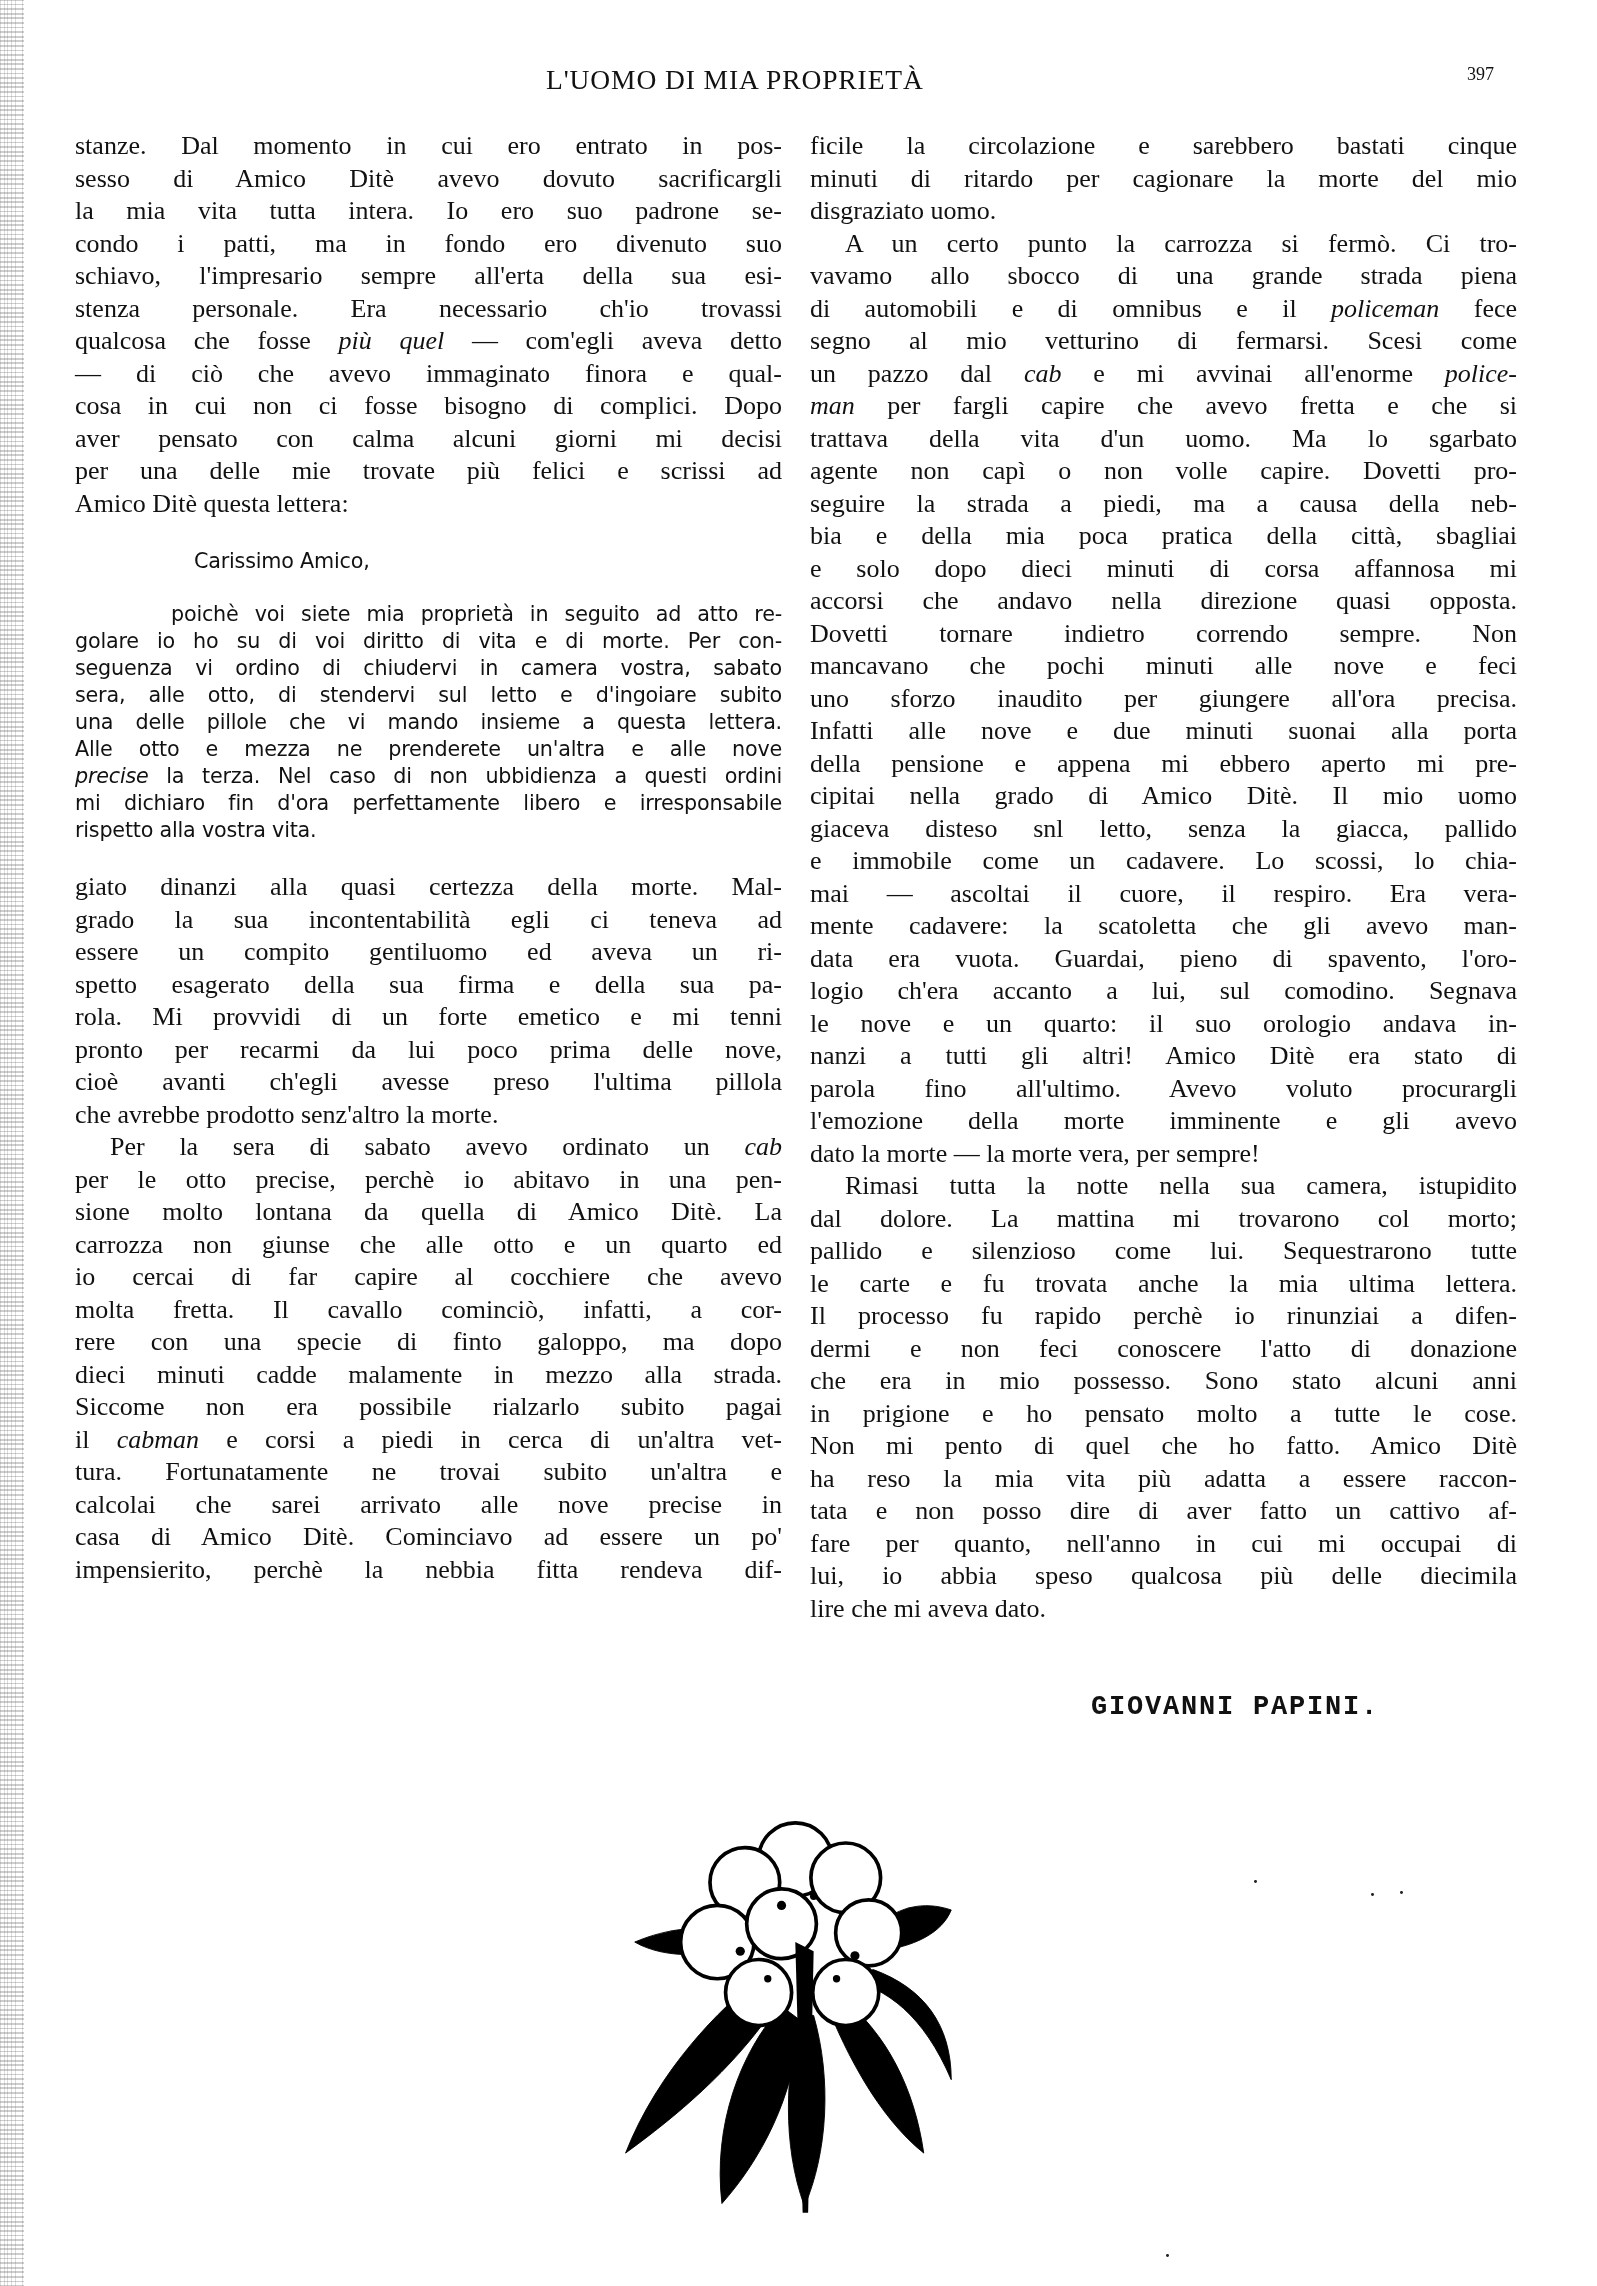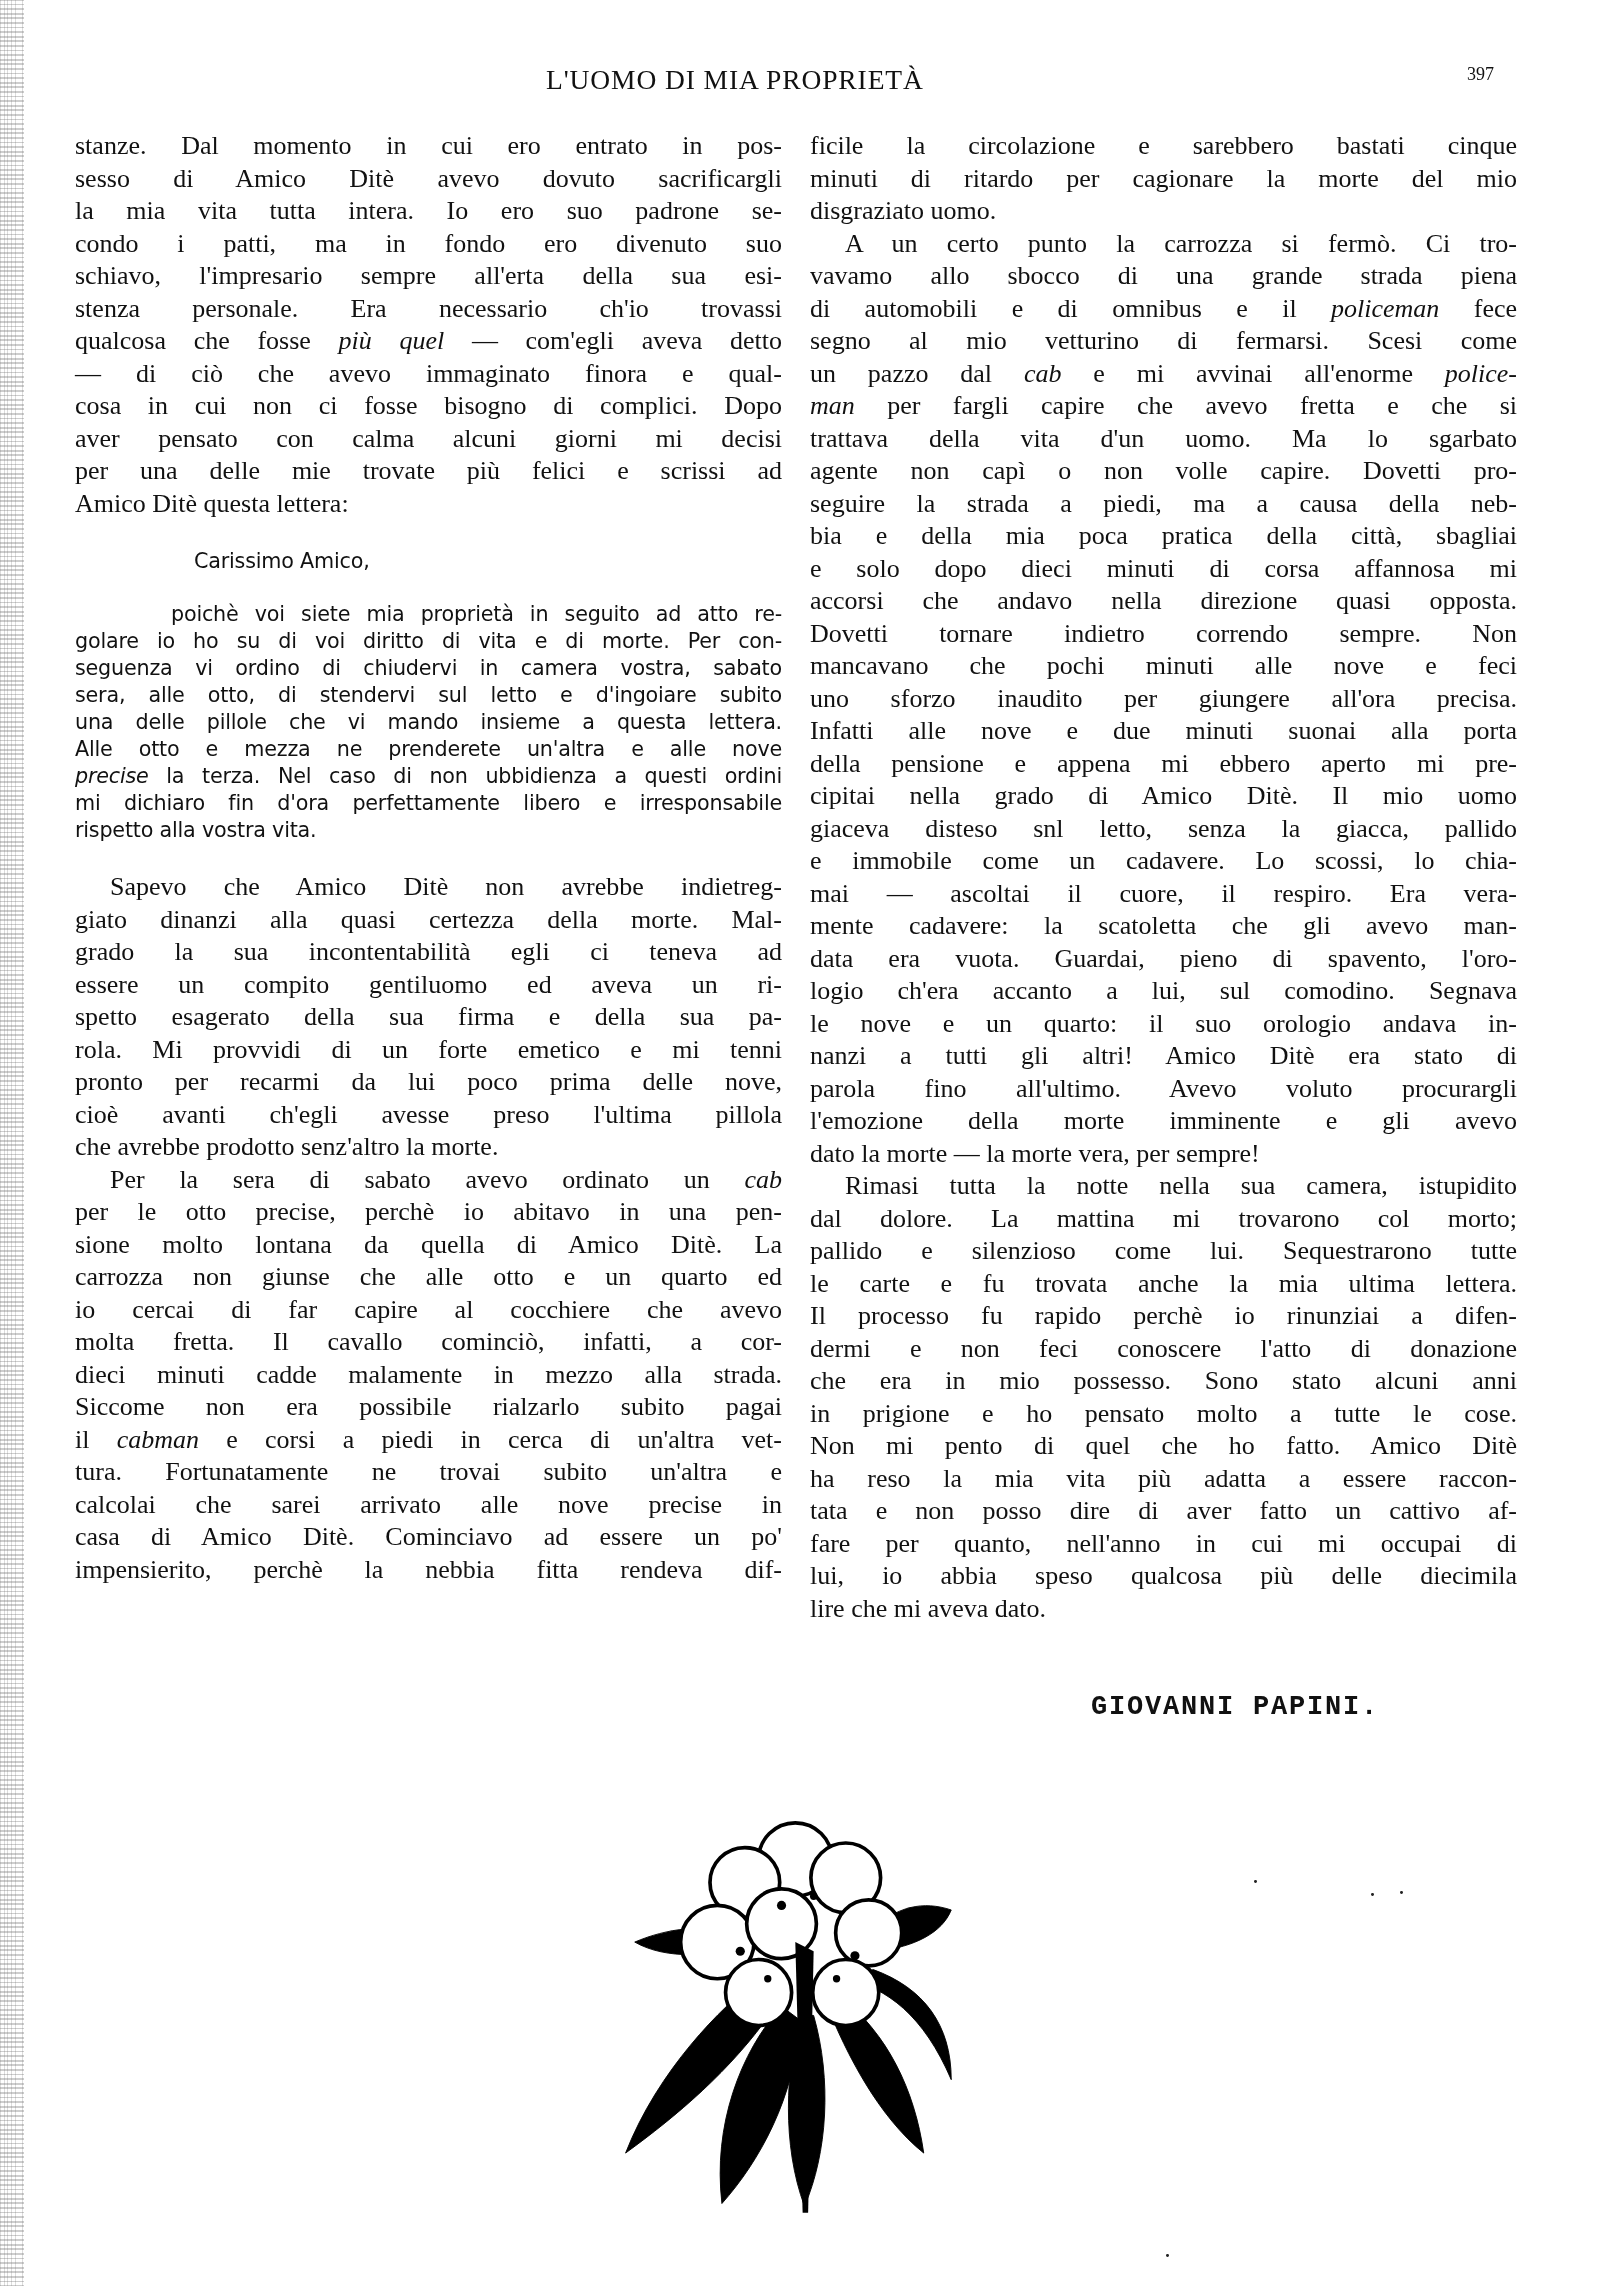--- a/index.html
+++ b/index.html
@@ -55,37 +55,37 @@
         <span class="line">seguenza vi ordino di chiudervi in camera vostra, sabato</span>
         <span class="line">sera, alle otto, di stendervi sul letto e d'ingoiare subito</span>
         <span class="line">una delle pillole che vi mando insieme a questa lettera.</span>
         <span class="line">Alle otto e mezza ne prenderete un'altra e alle nove</span>
         <span class="line"><em>precise</em> la terza. Nel caso di non ubbidienza a questi ordini</span>
         <span class="line">mi dichiaro fin d'ora perfettamente libero e irresponsabile</span>
         <span class="line last">rispetto alla vostra vita.</span>
       </div>
   </div>
   <div>
-      <span class="line indent">Sapevo che Amico Ditè non avrebbe indietreg-</span>
       <span class="line">giato dinanzi alla quasi certezza della morte. Mal-</span>
       <span class="line">grado la sua incontentabilità egli ci teneva ad</span>
       <span class="line">essere un compito gentiluomo ed aveva un ri-</span>
       <span class="line">spetto esagerato della sua firma e della sua pa-</span>
       <span class="line">rola. Mi provvidi di un forte emetico e mi tenni</span>
       <span class="line">pronto per recarmi da lui poco prima delle nove,</span>
       <span class="line">cioè avanti ch'egli avesse preso l'ultima pillola</span>
       <span class="line last">che avrebbe prodotto senz'altro la morte.</span>
     </div>
   <div>
       <span class="line indent">Per la sera di sabato avevo ordinato un <em>cab</em></span>
       <span class="line">per le otto precise, perchè io abitavo in una pen-</span>
       <span class="line">sione molto lontana da quella di Amico Ditè. La</span>
       <span class="line">carrozza non giunse che alle otto e un quarto ed</span>
       <span class="line">io cercai di far capire al cocchiere che avevo</span>
       <span class="line">molta fretta. Il cavallo cominciò, infatti, a cor-</span>
+      <span class="line">rere con una specie di finto galoppo, ma dopo</span>
       <span class="line">dieci minuti cadde malamente in mezzo alla strada.</span>
       <span class="line">Siccome non era possibile rialzarlo subito pagai</span>
       <span class="line">il <em>cabman</em> e corsi a piedi in cerca di un'altra vet-</span>
       <span class="line">tura. Fortunatamente ne trovai subito un'altra e</span>
       <span class="line">calcolai che sarei arrivato alle nove precise in</span>
       <span class="line">casa di Amico Ditè. Cominciavo ad essere un po'</span>
       <span class="line">impensierito, perchè la nebbia fitta rendeva dif-</span>
     </div>
 </div>
 

